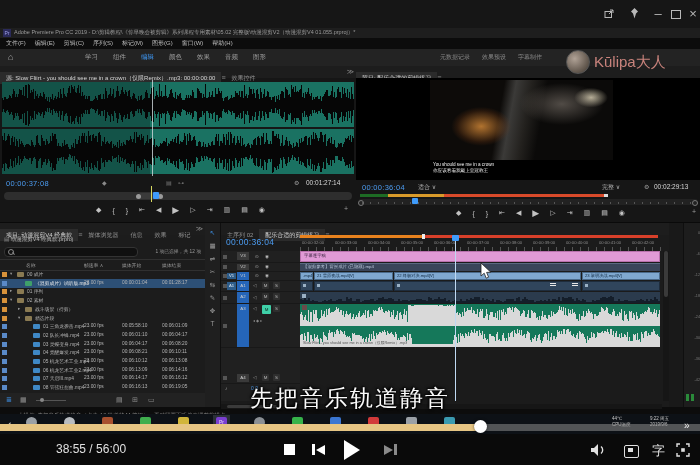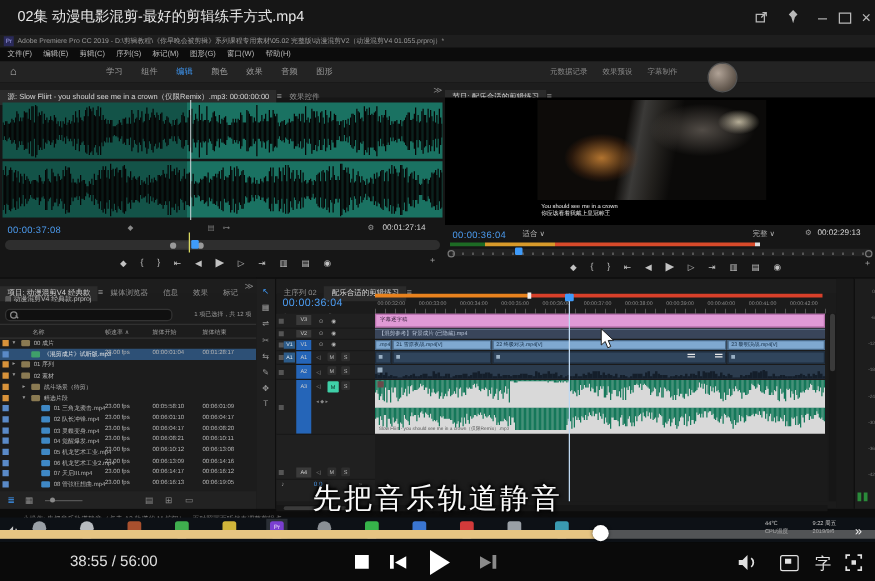--- a/index.html
+++ b/index.html
@@ -87,21 +87,20 @@
   #pip-outer{width:13px;height:11px;border:1.5px solid #e0e0e0;border-radius:2px;position:relative;}
   #pip-inner{position:absolute;left:3px;top:2px;width:5px;height:4px;background:#e0e0e0;}
   .playhead{position:absolute;width:1px;background:#bfd9f2;}
 </style>
 </head>
 <body>
 
 <div id="stage">
 
   <div class="abs" id="titlebar">
-    <div class="abs" id="win-title">02集 动漫电影混剪-最好的剪辑练手方式.mp4</div>
     <div class="abs winbtn" style="left:600px;width:18px;">
       <svg width="10" height="10" viewBox="0 0 10 10" style="margin-top:9px">
           <rect x="1" y="2.5" width="6.5" height="6" fill="none" stroke="#b8b8b8"></rect>
           <path d="M5 5 L9 1 M6 1 h3 v3" stroke="#b8b8b8" fill="none"></path>
         </svg>
     </div>
     <div class="abs winbtn" style="left:625px;width:18px;">
       <svg width="9" height="11" viewBox="0 0 9 11" style="margin-top:8px">
           <path d="M4.5 0 L8 3.5 L6 5.5 L4.5 10.5 L3 5.5 L1 3.5 Z" fill="#b8b8b8"></path>
         </svg>
@@ -2150,20 +2149,21 @@
           <span style="position:absolute;right:1px;top:71px;font-size:3.8px;color:#777;">-18</span>
           <span style="position:absolute;right:1px;top:92px;font-size:3.8px;color:#777;">-24</span>
           <span style="position:absolute;right:1px;top:113px;font-size:3.8px;color:#777;">-30</span>
           <span style="position:absolute;right:1px;top:134px;font-size:3.8px;color:#777;">-36</span>
           <span style="position:absolute;right:1px;top:155px;font-size:3.8px;color:#777;">-42</span>
         </div>
     </div>
 
     <div class="abs" id="watermark">
       <span id="wm-avatar"></span>
+      <span id="wm-name">Kūlipa大人</span>
     </div>
 
     <div class="abs" id="subtitle">先把音乐轨道静音</div>
     <div class="abs" id="hint">小操作: 先把音乐轨道静音（点击 A3 轨道的 M 按钮），再对照画面听伴奏调整剪辑点</div>
 
     <div class="abs" style="left:480px;top:234px;z-index:30;">
       <svg width="12" height="18" viewBox="0 0 12 18">
           <path d="M1 1 L1 14 L4.2 11.2 L6.2 16.2 L8.6 15.2 L6.6 10.4 L10.8 10.2 Z" fill="#fff" stroke="#222" stroke-width="0.8"></path>
         </svg>
     </div>

